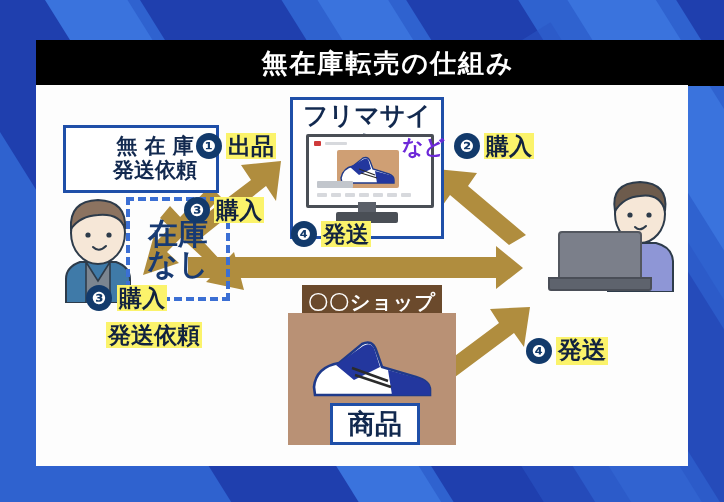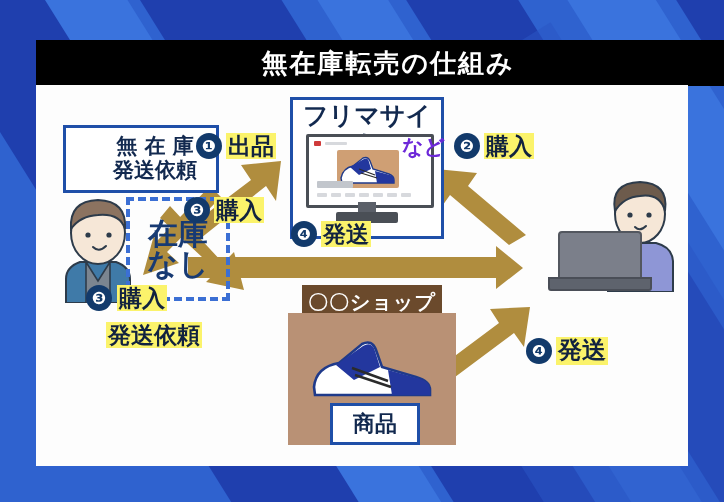--- a/index.html
+++ b/index.html
@@ -230,21 +230,21 @@
     </div>
 
     <div class="shop-sign" style="left:266px;top:200px;width:140px;height:35px;font-size:20px;">〇〇ショップ</div>
     <div class="shop-body" style="left:252px;top:228px;width:168px;height:132px;">
       <svg class="abs" style="left:18px;top:16px;" width="134" height="70" viewBox="0 0 134 70">
         <path d="M8 58 Q10 38 33 34 L56 15 Q66 10 70 21 L76 38 L110 48 Q124 52 124 61 L124 66 L9 66 Z" fill="#fff" stroke="#1f3a8a" stroke-width="2.6"></path>
         <path d="M30 36 L57 17 Q66 12 69 22 L74 38 L48 51 Z" fill="#23379e"></path>
         <path d="M82 41 L111 49 Q124 52 124 61 L124 66 L86 66 Z" fill="#23379e"></path>
         <path d="M46 39 L82 52 M49 46 L85 58" stroke="#2b2b2b" stroke-width="2.4"></path>
       </svg>
-      <div class="bluebox abs" style="left:42px;top:90px;width:84px;height:36px;font-size:22px;align-items:center;">
+      <div class="bluebox abs" style="left:42px;top:90px;width:84px;height:36px;font-size:27px;align-items:center;">
         <span>商品</span>
       </div>
     </div>
 
     <div class="step abs" style="left:490px;top:252px;font-size:24px;">
       <span class="circnum">❹</span>
       <span class="hl">発送</span>
     </div>
 
   </div>

